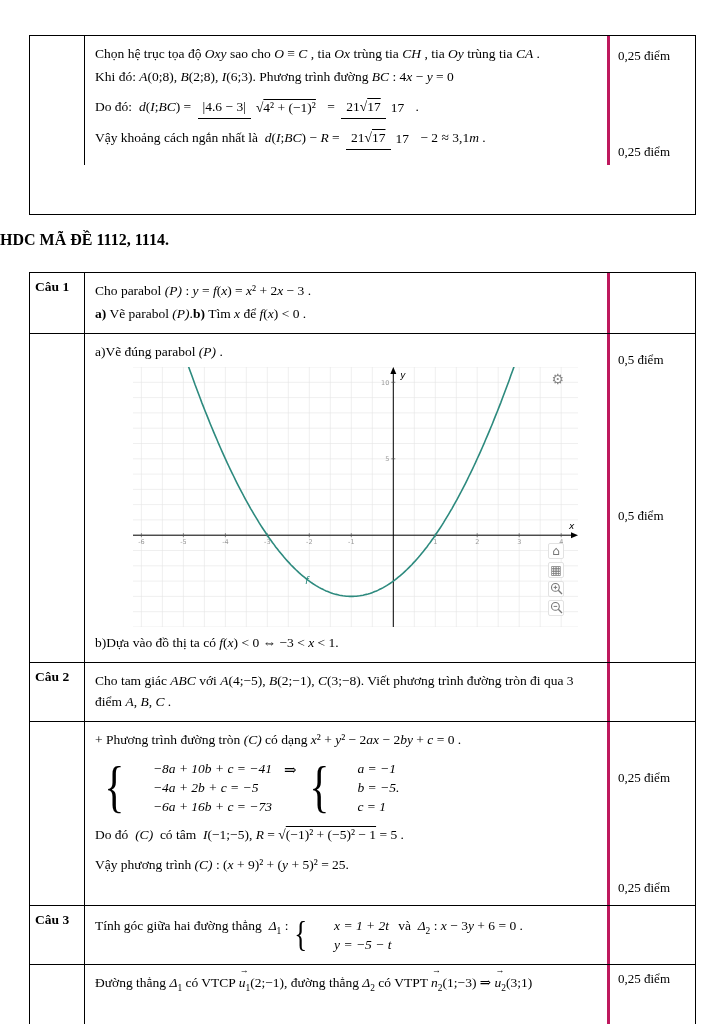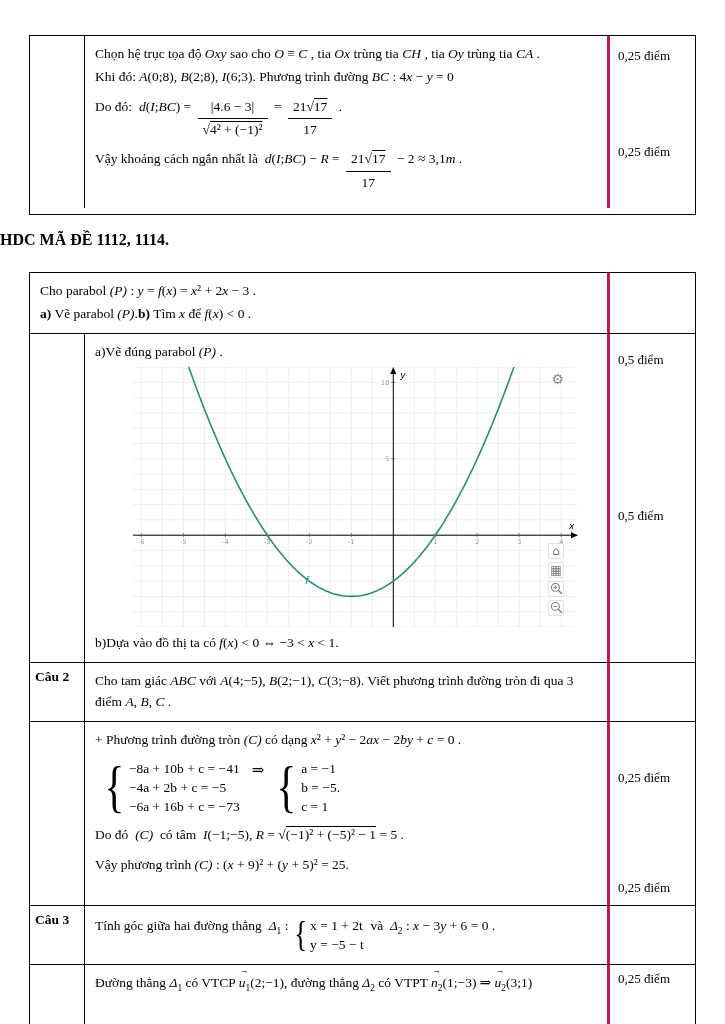--- a/index.html
+++ b/index.html
@@ -20,30 +20,30 @@
   .r6m1{top:6px}
   .heading{position:absolute;top:231px;left:0;width:100%;font-size:16px;font-weight:bold;margin:0;}
   .line{margin:2px 0;line-height:1.55;}
   .rt-n{font-style:normal}
   .rt-i{font-style:italic}
   .rt-b{font-weight:bold}
   sub{font-size:0.7em}
   .sp2{}
   .fline{display:flex;align-items:flex-start;margin:9px 0;line-height:1.5;}
   .fline span{white-space:pre;}
-  .frac{display:inline-flex;flex-direction:column;text-align:center;vertical-align:middle;margin:0 3px;}
+  .frac{display:inline-flex;flex-direction:row;text-align:center;vertical-align:middle;margin:0 3px;}
   .frac .num{border-bottom:1px solid #000;padding:0 5px 1px;}
   .frac .den{padding:1px 5px 0;}
   .rad{text-decoration:overline;}
   .sys{display:inline-flex;align-items:center;vertical-align:middle;}
   .brace{line-height:0.95;font-weight:400;transform:scaleX(0.75);margin-right:1px;}
   .b3{font-size:56px;}
   .b2{font-size:36px;}
   .syslines div{line-height:19px;white-space:pre;}
-  .ital{}
+  .ital{font-style:italic;margin-left:24px;}
   .imp{margin:0 9px 0 12px;font-size:15px;}
   .sysline{margin-left:6px;}
   .vec{position:relative;display:inline-block;font-style:italic;}
   .vec .varrow{position:absolute;top:-9px;left:1px;font-size:9px;font-style:normal;}
   .graph-wrap{position:relative;width:445px;height:260px;margin:4px 0 6px 38px;}
   .graph-wrap svg{display:block;font-family:"DejaVu Sans",sans-serif;}
   .gear{position:absolute;top:4px;right:14px;font-size:14px;color:#888;font-family:"DejaVu Sans",sans-serif;cursor:pointer;font-style:normal;}
   .gg-stack{position:absolute;right:14px;top:176px;display:flex;flex-direction:column;gap:3px;}
   .ggbtn{width:16px;height:16px;display:flex;align-items:center;justify-content:center;color:#777;font-size:12px;background:#fff;border:1px solid #e2e2e2;border-radius:2px;font-family:"DejaVu Sans",sans-serif;cursor:pointer;font-style:normal;}
 </style>
@@ -85,20 +85,21 @@
         <div class="mark tm2">0,25 điểm</div>
       </div>
     </div>
   </section>
 
   <h1 class="heading">HDC MÃ ĐỀ 1112, 1114.</h1>
 
   <section class="tbl maintbl">
 
     <div class="trow" style="min-height:54px">
+      <div class="c1">Câu 1</div>
       <div class="c2">
         <p class="line"><span class="rt-n">Cho parabol  </span><span class="rt-i">(P)</span><span class="rt-n"> :  </span><span class="rt-i">y</span><span class="rt-n"> = </span><span class="rt-i">f</span><span class="rt-n">(</span><span class="rt-i">x</span><span class="rt-n">) = </span><span class="rt-i">x</span><span class="rt-n">² + 2</span><span class="rt-i">x</span><span class="rt-n"> − 3   .</span></p>
         <p class="line"><span><span class="rt-b">a)</span><span class="rt-n"> Vẽ parabol  </span><span class="rt-i">(P)</span><span class="rt-n">.</span></span><span class="sp2"><span class="rt-b">b)</span><span class="rt-n"> Tìm  </span><span class="rt-i">x</span><span class="rt-n">  để  </span><span class="rt-i">f</span><span class="rt-n">(</span><span class="rt-i">x</span><span class="rt-n">) &lt; 0 .</span></span></p>
       </div>
       <div class="c3"></div>
     </div>
 
     <div class="trow">
       <div class="c1"></div>
       <div class="c2">

